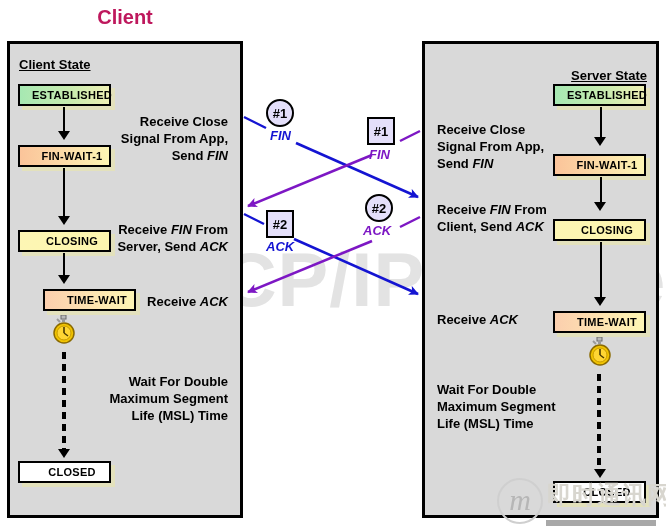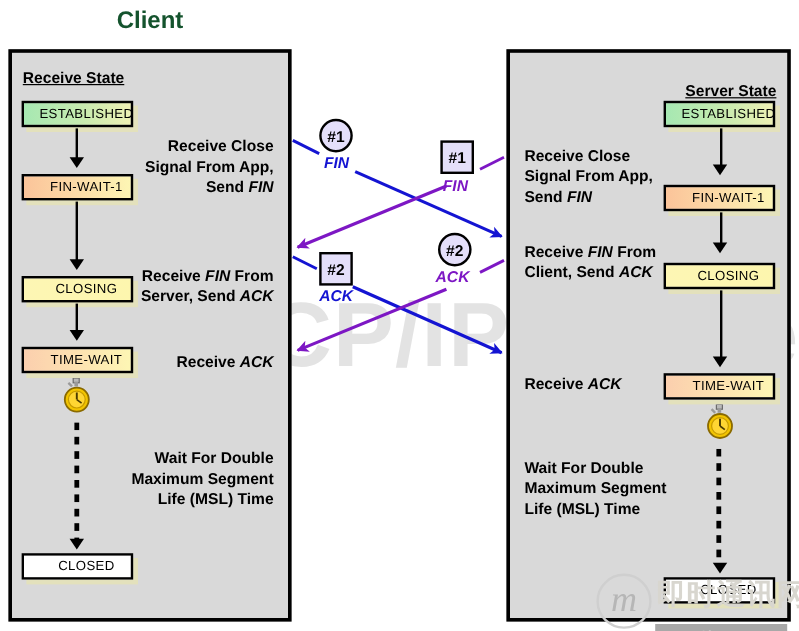--- a/index.html
+++ b/index.html
@@ -31,21 +31,21 @@
     letter-spacing:1px;white-space:nowrap;
   }
   .wm-url{
     position:absolute;left:546px;top:500px;width:110px;height:20px;
     background:#a8a8a8;color:#d9d9d9;font-size:11px;font-weight:bold;
     text-align:center;line-height:20px;letter-spacing:.5px;margin-top:20px;
   }
 
   
   .col-header{
-    position:absolute;font-size:20px;font-weight:bold;color:#14532d;
+    position:absolute;font-size:20px;font-weight:bold;color:#be185d;
     text-align:center;white-space:nowrap;
   }
   #hdr-client{left:40px;top:6px;width:170px;}
   #hdr-server{left:458px;top:6px;width:170px;}
 
   
   .panel{
     position:absolute;background:#d9d9d9;
     border:3px solid #000000;box-sizing:border-box;
   }
@@ -56,31 +56,31 @@
     position:absolute;font-size:13px;font-weight:bold;color:#000;
     text-decoration:underline;white-space:nowrap;
   }
   #title-client{left:9px;top:13px;}
   #title-server{right:9px;top:24px;}
 
   
   .state-box{
     position:absolute;box-sizing:border-box;
     border:2px solid #000000;
-    font-size:11px;font-weight:normal;color:#000;
+    font-size:11px;font-weight:bold;color:#000;
     text-align:center;white-space:nowrap;
     display:flex;align-items:center;justify-content:center;
     letter-spacing:.3px;
     box-shadow:4px 4px 0 0 #e3e1bc;
     padding-left:15px;
   }
   .fill-established{background:linear-gradient(90deg,#a6e8b2 0%,#c8ebaf 55%,#eef0b4 100%);}
   .fill-finwait   {background:linear-gradient(90deg,#fbc49a 0%,#fcd9a6 45%,#fdf6b4 100%);}
   .fill-closing   {background:linear-gradient(90deg,#fdf6b4 0%,#fdf6ae 100%);}
-  .fill-timewait  {background:linear-gradient(90deg,#fbcfae 0%,#fde0b0 45%,#fdf6b4 100%);}
+  .fill-timewait  {background:linear-gradient(90deg,#fbcfae 0%,#fde0b0 45%,#fdf6b4 100%);margin-left:25px;}
   .fill-closed    {background:#ffffff;}
 
   
   .vline{position:absolute;width:2px;background:#000;}
   .vhead{
     position:absolute;width:0;height:0;
     border-left:6px solid transparent;border-right:6px solid transparent;
     border-top:9px solid #000;
   }
   .dotline{
@@ -122,21 +122,21 @@
 </head>
 <body>
 
 <div id="stage">
 
   <div class="wm-main">The TCP/IP Guide</div>
 
   <div class="col-header" id="hdr-client">Client</div>
 
   <div class="panel" id="panel-client">
-    <div class="panel-title" id="title-client">Receive State</div>
+    <div class="panel-title" id="title-client">Client State</div>
 
     <div class="state-box fill-established" style="left:8px;top:40px;width:93px;height:22px;">ESTABLISHED</div>
     <div class="state-box fill-finwait" style="left:8px;top:101px;width:93px;height:22px;">FIN-WAIT-1</div>
     <div class="state-box fill-closing" style="left:8px;top:186px;width:93px;height:22px;">CLOSING</div>
     <div class="state-box fill-timewait" style="left:8px;top:245px;width:93px;height:22px;">TIME-WAIT</div>
     <div class="state-box fill-closed" style="left:8px;top:417px;width:93px;height:22px;">CLOSED</div>
 
     <div class="vline" style="left:53px;top:63px;height:26px;"></div>
     <div class="vhead" style="left:48px;top:87px;"></div>
 

